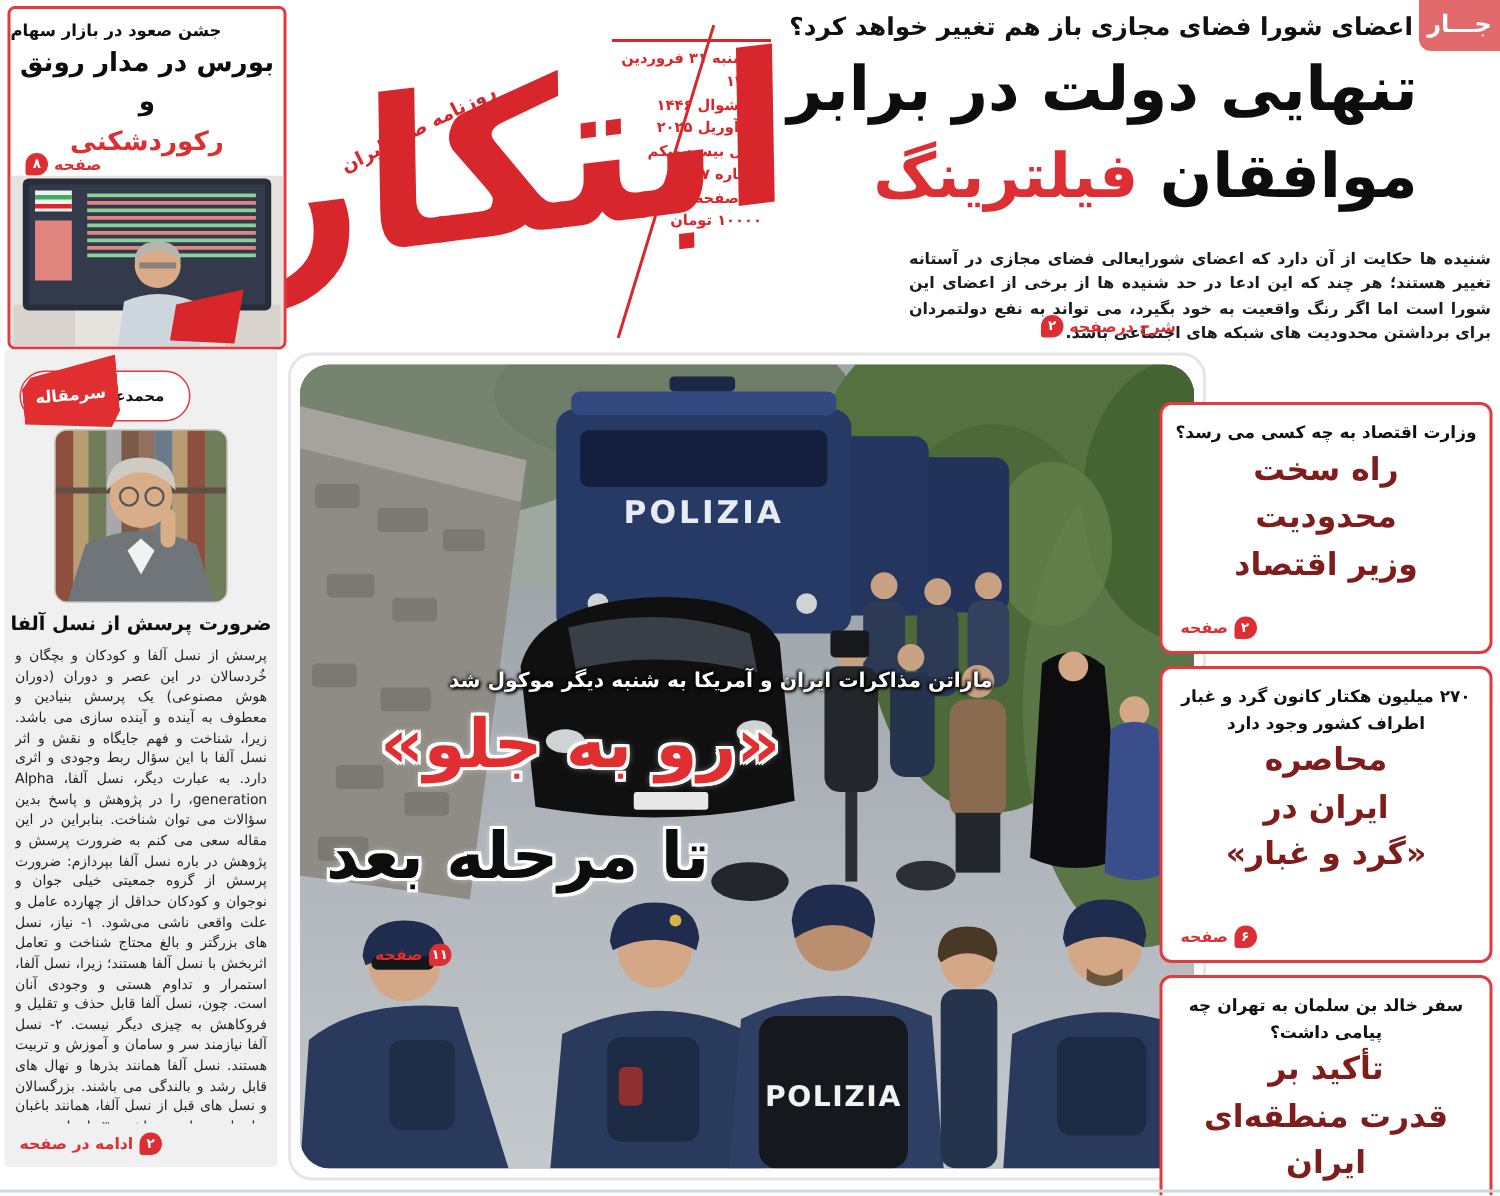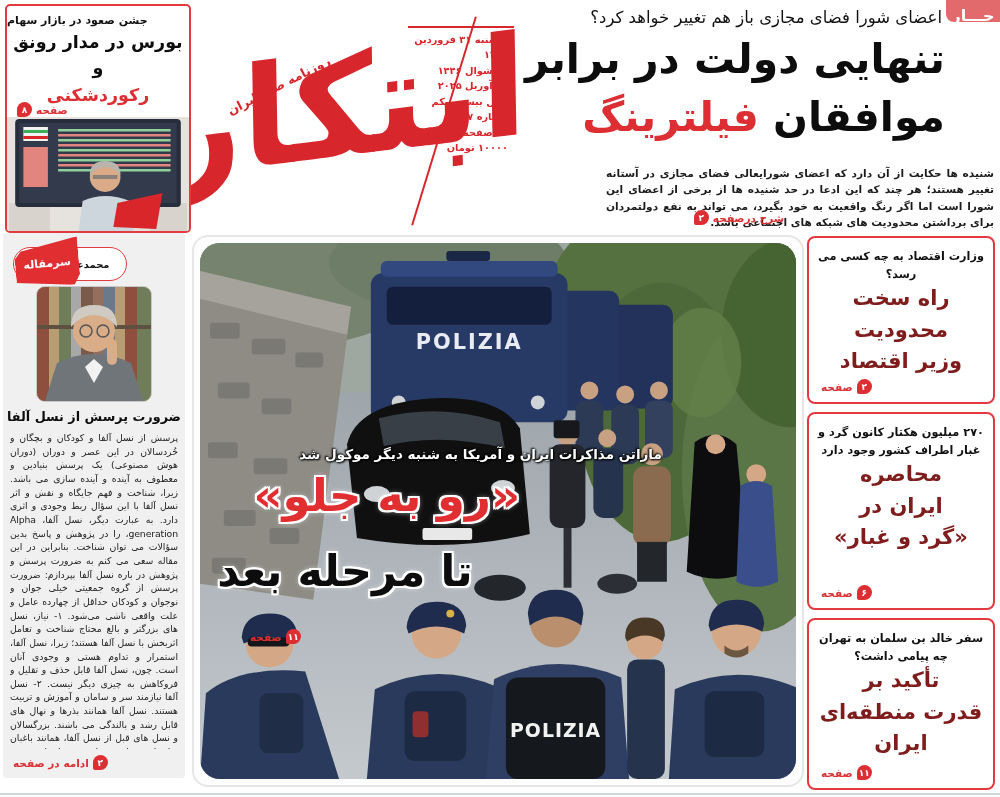--- a/index.html
+++ b/index.html
@@ -1,24 +1,24 @@
 <!DOCTYPE html>
 <html lang="fa" dir="rtl"><head>
 <meta charset="utf-8">
 <style>
   html,body{margin:0;padding:0;background:#fff;}
   .page{position:relative;width:1000px;height:797px;background:#fff;overflow:hidden;
         font-family:"DejaVu Sans",sans-serif;direction:rtl;}
   .red{color:#dd2f33;}
   
-  .corner-ad{position:absolute;top:0;right:0;width:54px;height:22px;background:#e2696c;
+  .corner-ad{position:absolute;top:0;right:0;width:54px;height:34px;background:#e2696c;
     color:#fff;font-size:16px;font-weight:bold;text-align:center;line-height:32px;
     border-radius:0 0 0 8px;letter-spacing:-1px;}
   
-  .lead-kicker{position:absolute;top:8px;right:58px;font-size:16.5px;font-weight:normal;color:#111;}
+  .lead-kicker{position:absolute;top:8px;right:58px;font-size:16.5px;font-weight:bold;color:#111;}
   .lead-headline{position:absolute;top:30px;right:55px;width:580px;text-align:right;
     font-size:41px;font-weight:800;color:#0d0d0d;line-height:1.42;letter-spacing:-1px;}
   .lead-text{position:absolute;top:165px;right:6px;width:388px;font-size:10.6px;font-weight:bold;
     color:#1c1c1c;line-height:1.55;text-align:justify;text-align-last:right;}
   .more-badge{display:flex;align-items:center;gap:4px;font-size:10.5px;font-weight:bold;color:#dd2f33;}
   .lead-more{position:absolute;top:210px;right:216px;}
   .drop{width:15px;height:15px;background:#dd2f33;color:#fff;border-radius:50% 50% 50% 2px;
     display:inline-flex;align-items:center;justify-content:center;font-size:9px;font-weight:bold;flex:0 0 auto;}
   
   .logo{position:absolute;left:205px;top:-18px;width:280px;height:250px;color:#d8272c;
@@ -64,22 +64,22 @@
     font-size:13.5px;font-weight:bold;
     text-shadow:0 0 3px #000,1px 1px 2px #000,-1px -1px 2px #000;}
   .outline-w{text-shadow:2px 0 0 #fff,-2px 0 0 #fff,0 2px 0 #fff,0 -2px 0 #fff,
     2px 2px 0 #fff,-2px -2px 0 #fff,2px -2px 0 #fff,-2px 2px 0 #fff,0 0 6px #fff;}
   .photo-h-red{position:absolute;top:226px;left:8px;width:312px;text-align:right;
     font-size:45px;font-weight:800;color:#e02e31;letter-spacing:-1px;}
   .photo-h-black{position:absolute;top:303px;left:0;width:290px;text-align:center;
     font-size:43px;font-weight:800;color:#0d0d0d;letter-spacing:-1px;}
   .photo-badge{position:absolute;top:386px;left:50px;flex-direction:row-reverse;}
   
-  .rbox{position:absolute;right:5px;width:188px;border:2px solid #e23b3f;border-radius:8px;
-    background:#fff;box-sizing:border-box;padding:10px 8px 8px;}
+  .rbox{position:absolute;right:5px;width:222px;border:2px solid #e23b3f;border-radius:8px;
+    background:#fff;box-sizing:border-box;padding:10px 8px 8px;margin-top:32px;}
   .rbox-kicker{text-align:center;font-size:11.3px;font-weight:bold;color:#111;line-height:1.55;}
   .rbox-line{text-align:center;font-size:21px;font-weight:800;color:#7f1d1d;line-height:1.5;}
   .rbox-badge{position:absolute;left:12px;bottom:8px;flex-direction:row-reverse;}
   .rbox1{top:236px;height:168px;}
   .rbox2{top:412px;height:198px;}
   .rbox3{top:618px;height:172px;}
   .bottom-line{position:absolute;left:0;right:0;bottom:2px;height:2px;background:#ccd8de;}
 </style>
 </head>
 <body>

